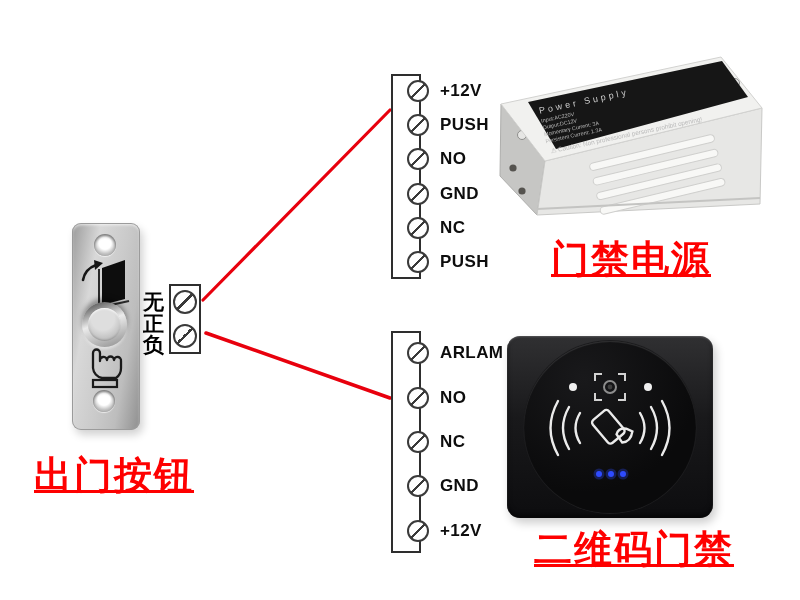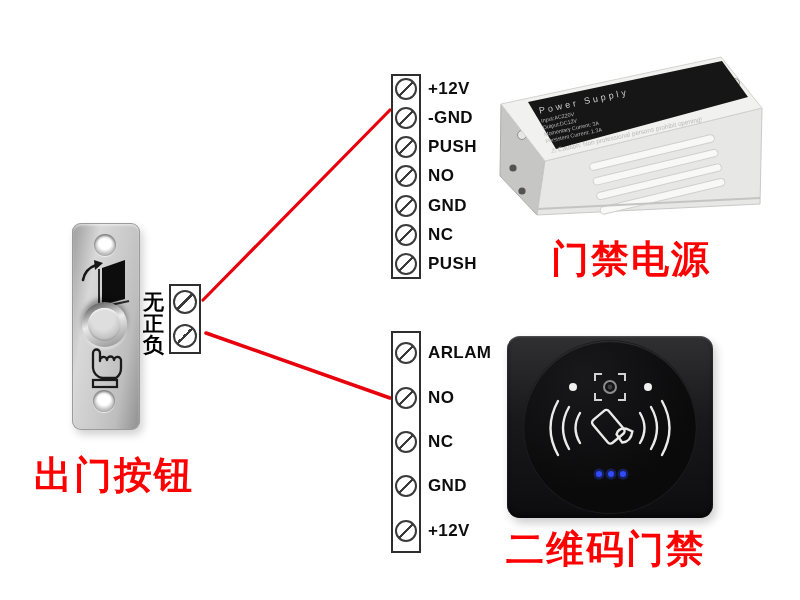--- a/index.html
+++ b/index.html
@@ -22,31 +22,31 @@
          background:radial-gradient(circle at 45% 32%,#dedede 0 40%,#bdbdbd 75%,#a5a5a5 100%);
          box-shadow:inset 0 1px 2px #fff,inset 0 -1px 2px rgba(0,0,0,.25);}
   .plate-icon{position:absolute;left:0;top:0;}
   
   .polarity{position:absolute;left:143px;top:291px;z-index:2;display:flex;flex-direction:column;
          font-size:21px;line-height:21.5px;font-weight:700;color:#000;}
   
   .tblock{position:absolute;z-index:2;display:flex;flex-direction:column;}
   .tbox{position:absolute;left:0;top:0;width:30px;height:100%;box-sizing:border-box;
         border:2px solid #2e2e2e;background:#fff;}
-  .trow{position:relative;flex:1;display:flex;align-items:center;padding-left:4px;}
+  .trow{position:relative;flex:1;display:flex;align-items:center;padding-left:16px;}
   .screw{width:22px;height:22px;box-sizing:border-box;border:2px solid #3a3a3a;border-radius:50%;
          background-color:#fff;flex:none;
          background-image:linear-gradient(135deg,transparent 45%,#3a3a3a 45%,#3a3a3a 54%,transparent 54%);}
   .screw.big{width:24px;height:24px;}
   .tlabel{margin-left:11px;font-size:17px;font-weight:600;color:#0d0d0d;letter-spacing:.4px;white-space:nowrap;}
   .miniblock{position:absolute;left:169px;top:284px;width:32px;height:70px;box-sizing:border-box;z-index:2;
          border:2px solid #2e2e2e;background:#fff;display:flex;flex-direction:column;align-items:center;
          justify-content:center;gap:10px;}
   
-  .cap{position:absolute;z-index:3;color:#fe0000;font-weight:700;font-size:38px;letter-spacing:2px;white-space:nowrap;}
+  .cap{position:absolute;z-index:3;color:#fe0000;font-weight:700;font-size:38px;letter-spacing:2px;white-space:nowrap;text-decoration:underline;}
   
   .device{position:absolute;z-index:2;}
   .qrbody{position:absolute;left:507px;top:336px;width:206px;height:182px;border-radius:13px;z-index:2;
          background:linear-gradient(180deg,#303032 0%,#19191b 45%,#0d0d0f 100%);
          box-shadow:inset 0 1px 2px rgba(255,255,255,.2),inset 0 -3px 5px rgba(0,0,0,.6),3px 5px 10px rgba(0,0,0,.2);}
   .qrcircle{position:absolute;left:17px;top:5px;width:172px;height:172px;border-radius:50%;
          background:radial-gradient(circle at 35% 22%,#19191b 0%,#0a0a0b 65%);
          box-shadow:inset 0 1px 1px rgba(255,255,255,.12),0 0 0 1px #1c1c1e;}
 </style>
 </head>
@@ -90,24 +90,20 @@
   </div>
 
   <div class="tblock" style="left:391px;top:74px;height:205px;">
     <div class="tbox"></div>
     <div class="trow">
         <span class="screw"></span>
         <span class="tlabel">+12V</span>
       </div>
     <div class="trow">
         <span class="screw"></span>
-        <span class="tlabel">-GND</span>
-      </div>
-    <div class="trow">
-        <span class="screw"></span>
         <span class="tlabel">PUSH</span>
       </div>
     <div class="trow">
         <span class="screw"></span>
         <span class="tlabel">NO</span>
       </div>
     <div class="trow">
         <span class="screw"></span>
         <span class="tlabel">GND</span>
       </div>
@@ -209,15 +205,15 @@
         <circle cx="116" cy="138" r="5.5" fill="rgba(46,75,255,0.30)"></circle>
         <circle cx="92" cy="138" r="3" fill="#2e4bff"></circle>
         <circle cx="104" cy="138" r="3" fill="#2e4bff"></circle>
         <circle cx="116" cy="138" r="3" fill="#2e4bff"></circle>
       </g>
     </svg>
   </div>
 
   <div class="cap" style="left:34px;top:450px;font-size:38px;">出门按钮</div>
   <div class="cap" style="left:551px;top:234px;">门禁电源</div>
-  <div class="cap" style="left:506px;top:524px;">二维码门禁</div>
+  <div class="cap" style="left:534px;top:524px;">二维码门禁</div>
 
 </div>
 
 </body></html>

